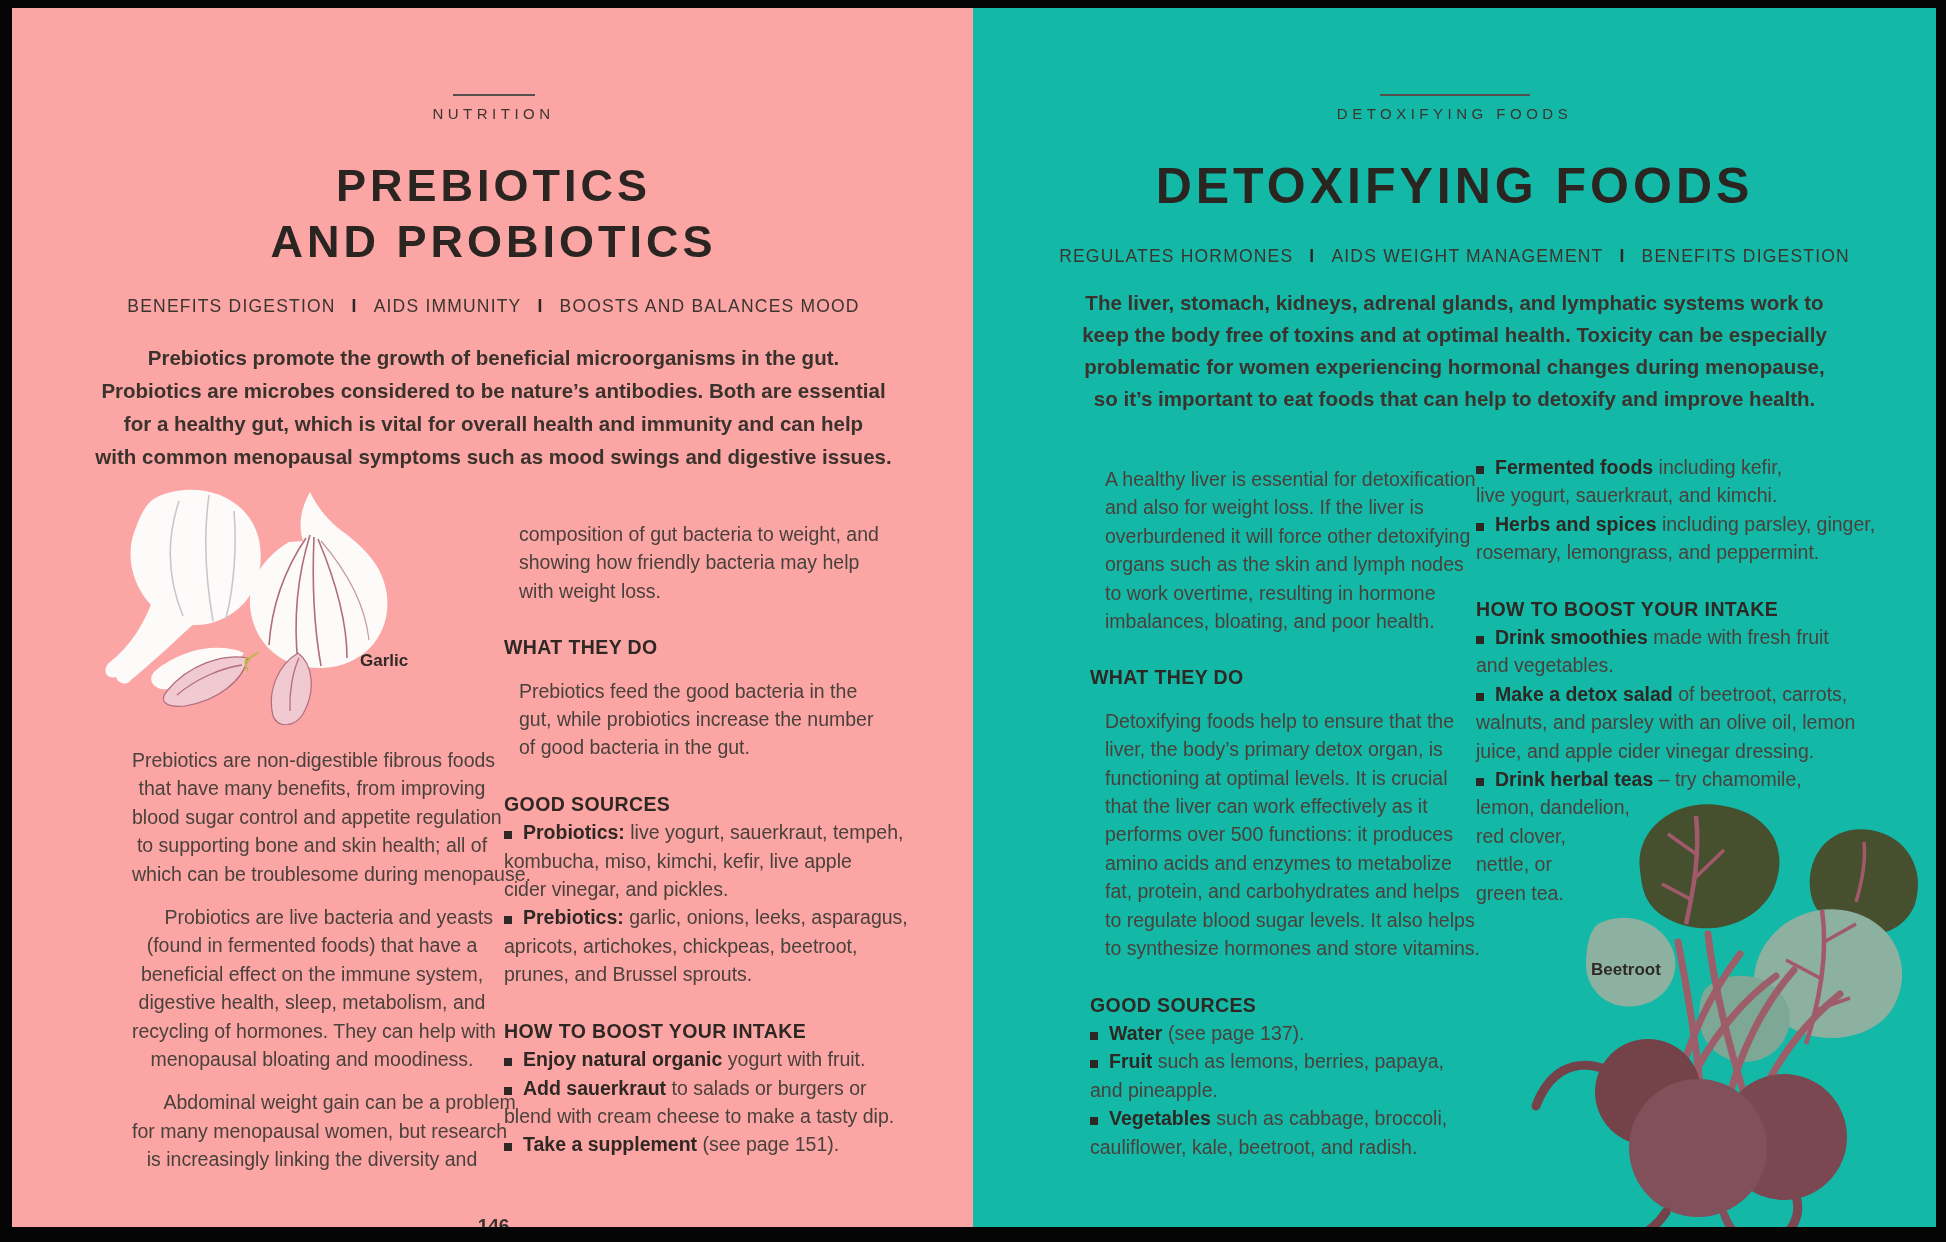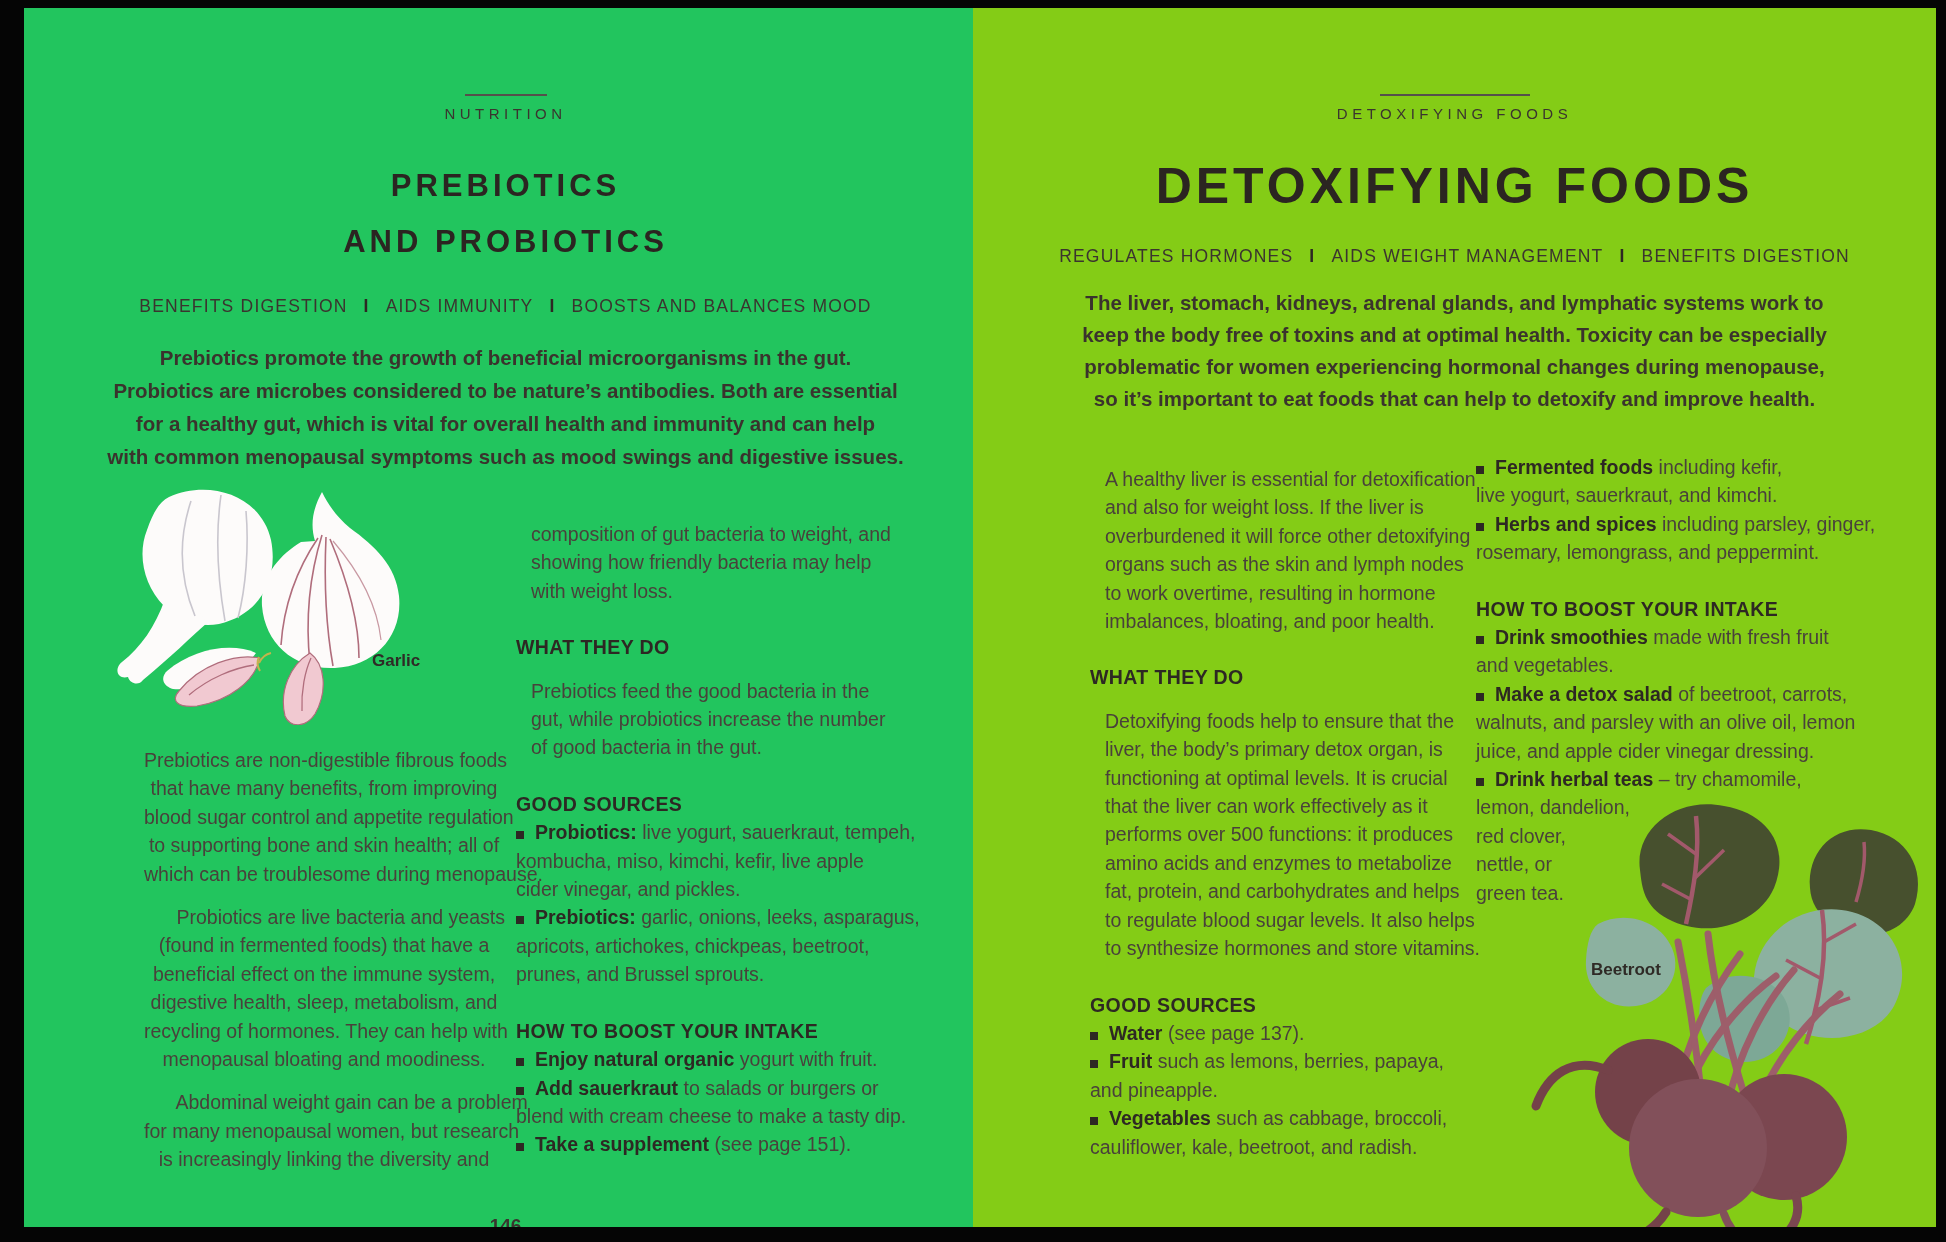--- a/index.html
+++ b/index.html
@@ -1,32 +1,32 @@
 <!DOCTYPE html>
 <html><head>
 <meta charset="utf-8">
 <style>
   html,body{margin:0;padding:0;}
   body{
     width:1946px;height:1242px;position:relative;background:#050505;
     font-family:"Liberation Sans", sans-serif;color:#49413b;
   }
   .page{position:absolute;top:8px;width:963px;height:1219px;overflow:hidden;}
-  #page-left{left:24px;background:#22c55e;}
-  #page-right{left:973px;background:#84cc16;}
+  #page-left{left:12px;background:#fca5a5;}
+  #page-right{left:973px;background:#14b8a6;}
 
   
   .eyebrow{position:absolute;left:0;right:0;text-align:center;}
   .eyebrow .rule{height:2px;background:#55504b;margin:0 auto 9px;}
   .eyebrow .lbl{font-size:15px;letter-spacing:4.5px;color:#3b342f;font-weight:normal;}
   .big-title{
     position:absolute;left:0;right:0;text-align:center;white-space:pre-line;
     font-weight:bold;color:#2b2521;line-height:56px;
   }
-  #page-left .big-title{font-size:31px;letter-spacing:4px;top:150px;}
+  #page-left .big-title{font-size:45px;letter-spacing:4px;top:150px;}
   #page-right .big-title{font-size:50px;letter-spacing:4px;top:150px;white-space:pre;}
   .benefits{position:absolute;left:0;right:0;text-align:center;
     font-size:17.5px;letter-spacing:1.2px;color:#3b342f;white-space:pre;}
   .benefits .sep{font-weight:bold;margin:0 16px;color:#2d2823;}
   .intro{position:absolute;left:55px;right:55px;text-align:center;white-space:pre-line;
     font-weight:bold;color:#3a332d;font-size:20.5px;}
 
   
   .col{position:absolute;font-size:19.5px;line-height:28.4px;color:#49413b;}
   .bp{margin:15px;white-space:pre;}

